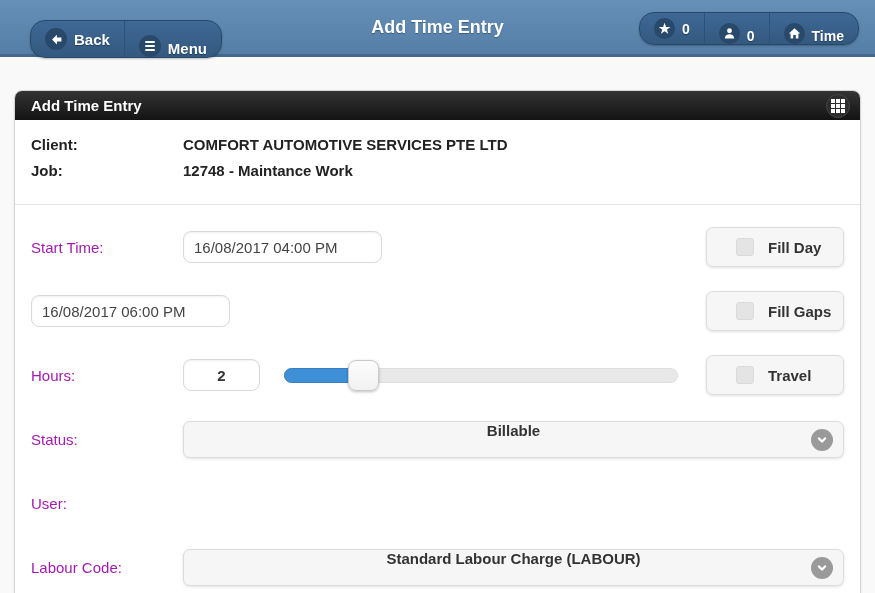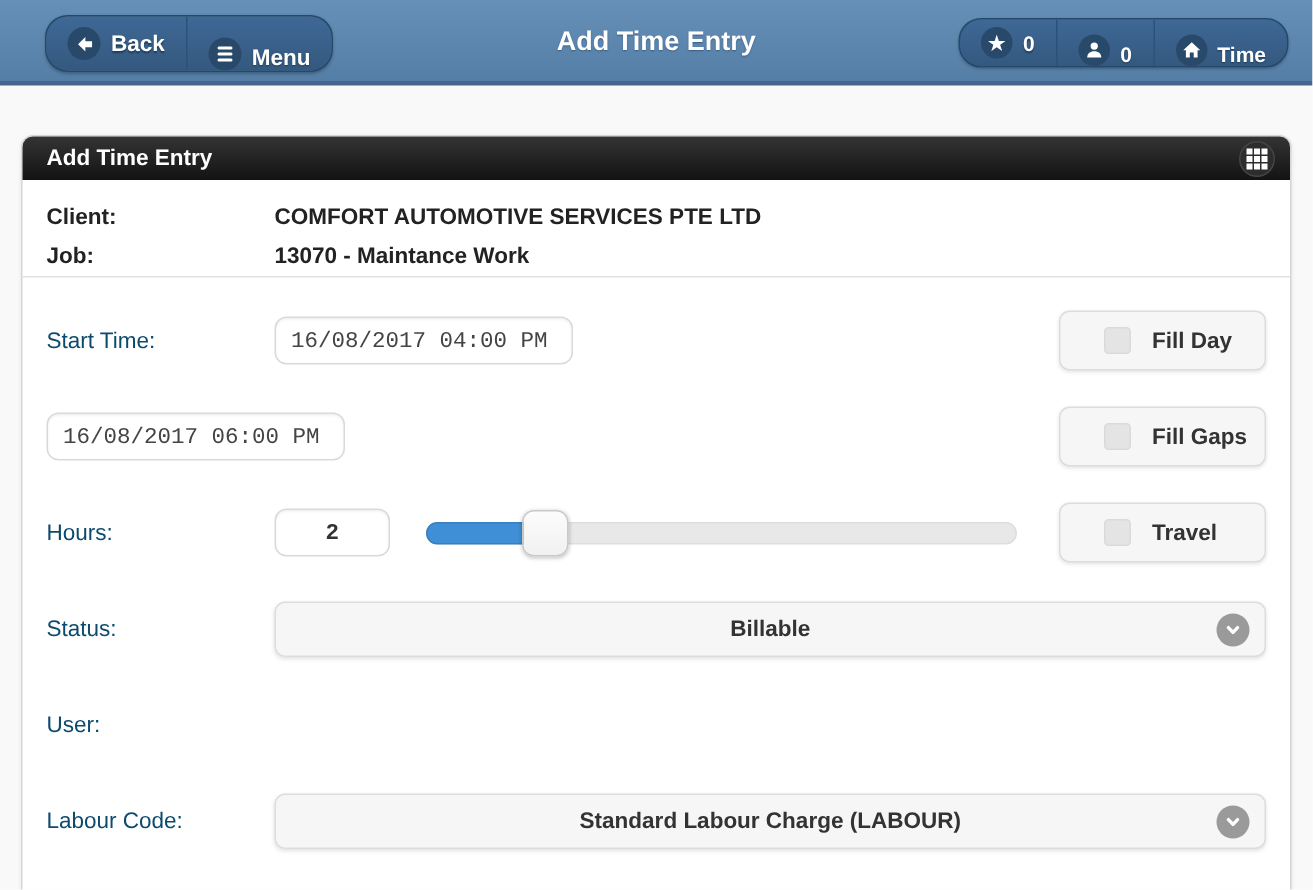--- a/index.html
+++ b/index.html
@@ -6,21 +6,21 @@
   html,body { width:875px; height:593px; overflow:hidden;
     font-family:"Liberation Sans", sans-serif; background:#f9f9f9; }
 
   
   .topbar { position:relative; height:57px;
     background:linear-gradient(#6690b7,#547ea6);
     border-bottom:3px solid #44678b; }
   .topbar h1 { position:absolute; left:0; right:0; top:17px; text-align:center;
     font-size:18px; font-weight:bold; color:#fff;
     text-shadow:0 1px 1px #3a5d80; }
-  .btn-group { position:absolute; top:10px; display:flex;
+  .btn-group { position:absolute; top:20px; display:flex;
     background:linear-gradient(#3f6896,#34597f);
     border:1px solid #27486a; border-radius:15px;
     box-shadow:0 1px 2px rgba(0,0,0,.25); overflow:hidden; }
   .btn-group.left { left:30px; }
   .btn-group.right { right:16px; top:12px; }
   .tb-btn { display:flex; align-items:center; gap:7px; padding:0 14px;
     height:36px; background:transparent; border:none; cursor:pointer;
     color:#fff; font-weight:bold; font-size:15px;
     font-family:"Liberation Sans", sans-serif;
     text-shadow:0 1px 1px #1f3c57; }
@@ -42,32 +42,32 @@
     border-radius:7px 7px 0 0; display:flex; align-items:center;
     padding:0 10px 0 16px; }
   .panel-header .ph-title { color:#fff; font-weight:bold; font-size:15px; }
   .grid-btn { margin-left:auto; width:24px; height:24px; border-radius:50%;
     background:#2d2d2d; border:1px solid #454545; cursor:pointer;
     display:flex; align-items:center; justify-content:center; padding:0; }
   .grid-icn { display:grid; grid-template-columns:repeat(3,4px);
     grid-template-rows:repeat(3,4px); gap:1px; }
   .grid-icn i { background:#fff; }
 
-  .client-job { padding:12px 16px 0; border-bottom:1px solid #e2e2e2; }
+  .client-job { padding:12px 16px 20px; border-bottom:1px solid #e2e2e2; }
   .info-row { display:flex; line-height:26px; font-size:15px; color:#222; }
   .info-row .lbl { width:152px; font-weight:bold; }
   .info-row .val { font-weight:bold; }
 
   .form { padding:22px 16px 20px; }
   .form-row { display:flex; align-items:center; margin-bottom:24px; min-height:40px; }
-  .form-row label { width:152px; flex:0 0 152px; font-size:15px; color:#0c4a6e; }
+  .form-row label { width:152px; flex:0 0 152px; font-size:15px; color:#a21caf; }
 
   .text-input { width:199px; height:32px; border:1px solid #d9d9d9; border-radius:8px;
     padding:0 10px; font-size:15px; color:#444;
-    font-family:Liberation Mono, monospace;
+    font-family:Liberation Sans, sans-serif;
     box-shadow:inset 0 1px 2px rgba(0,0,0,.06); background:#fff; }
   .hours-input { width:77px; text-align:center; font-weight:bold; color:#333; }
 
   .slider-track { position:relative; flex:1; height:15px; margin:0 28px 0 24px;
     background:#e8e8e8; border:1px solid #ddd; border-radius:9px; cursor:pointer; }
   .slider-fill { position:absolute; left:-1px; top:-1px; height:15px; width:20%;
     background:#3e8fd5; border:1px solid #3480c2; border-radius:9px 0 0 9px; }
   .slider-handle { position:absolute; top:-9px; width:31px; height:31px;
     background:linear-gradient(#fcfcfc,#f1f1f1); border:1px solid #c9c9c9;
     border-radius:8px; box-shadow:0 1px 3px rgba(0,0,0,.25); cursor:grab; }
@@ -77,21 +77,21 @@
     background:#f6f6f6; border:1px solid #ddd; border-radius:7px;
     box-shadow:0 1px 3px rgba(0,0,0,.12);
     font-family:"Liberation Sans", sans-serif;
     font-size:15px; font-weight:bold; color:#333; }
   .checkbox { width:18px; height:18px; background:#e4e4e4;
     border:1px solid #dadada; border-radius:3px; flex:0 0 auto; }
 
   .select-btn { position:relative; flex:1; height:37px; cursor:pointer;
     background:#f6f6f6; border:1px solid #ddd; border-radius:7px;
     box-shadow:0 1px 3px rgba(0,0,0,.12);
-    display:flex; align-items:center; justify-content:center;
+    display:flex; align-items:flex-start; justify-content:center;
     font-family:"Liberation Sans", sans-serif;
     font-size:15px; font-weight:bold; color:#333; }
   .chevron-circle { position:absolute; right:10px; top:7px; width:22px; height:22px;
     border-radius:50%; background:#9a9a9a;
     display:flex; align-items:center; justify-content:center; }
 </style>
 </head>
 <body>
 
 <header class="topbar">
@@ -163,21 +163,21 @@
     </button>
   </div>
 
   <div class="client-job">
     <div class="info-row">
       <span class="lbl">Client:</span>
       <span class="val">COMFORT AUTOMOTIVE SERVICES PTE LTD</span>
     </div>
     <div class="info-row">
       <span class="lbl">Job:</span>
-      <span class="val">13070 - Maintance Work</span>
+      <span class="val">12748 - Maintance Work</span>
     </div>
   </div>
 
   <div class="form">
 
     <div class="form-row">
       <label>Start Time:</label>
       <input class="text-input" type="text" value="16/08/2017 04:00 PM" style="">
       <button class="check-btn">
         <span class="checkbox"></span>

